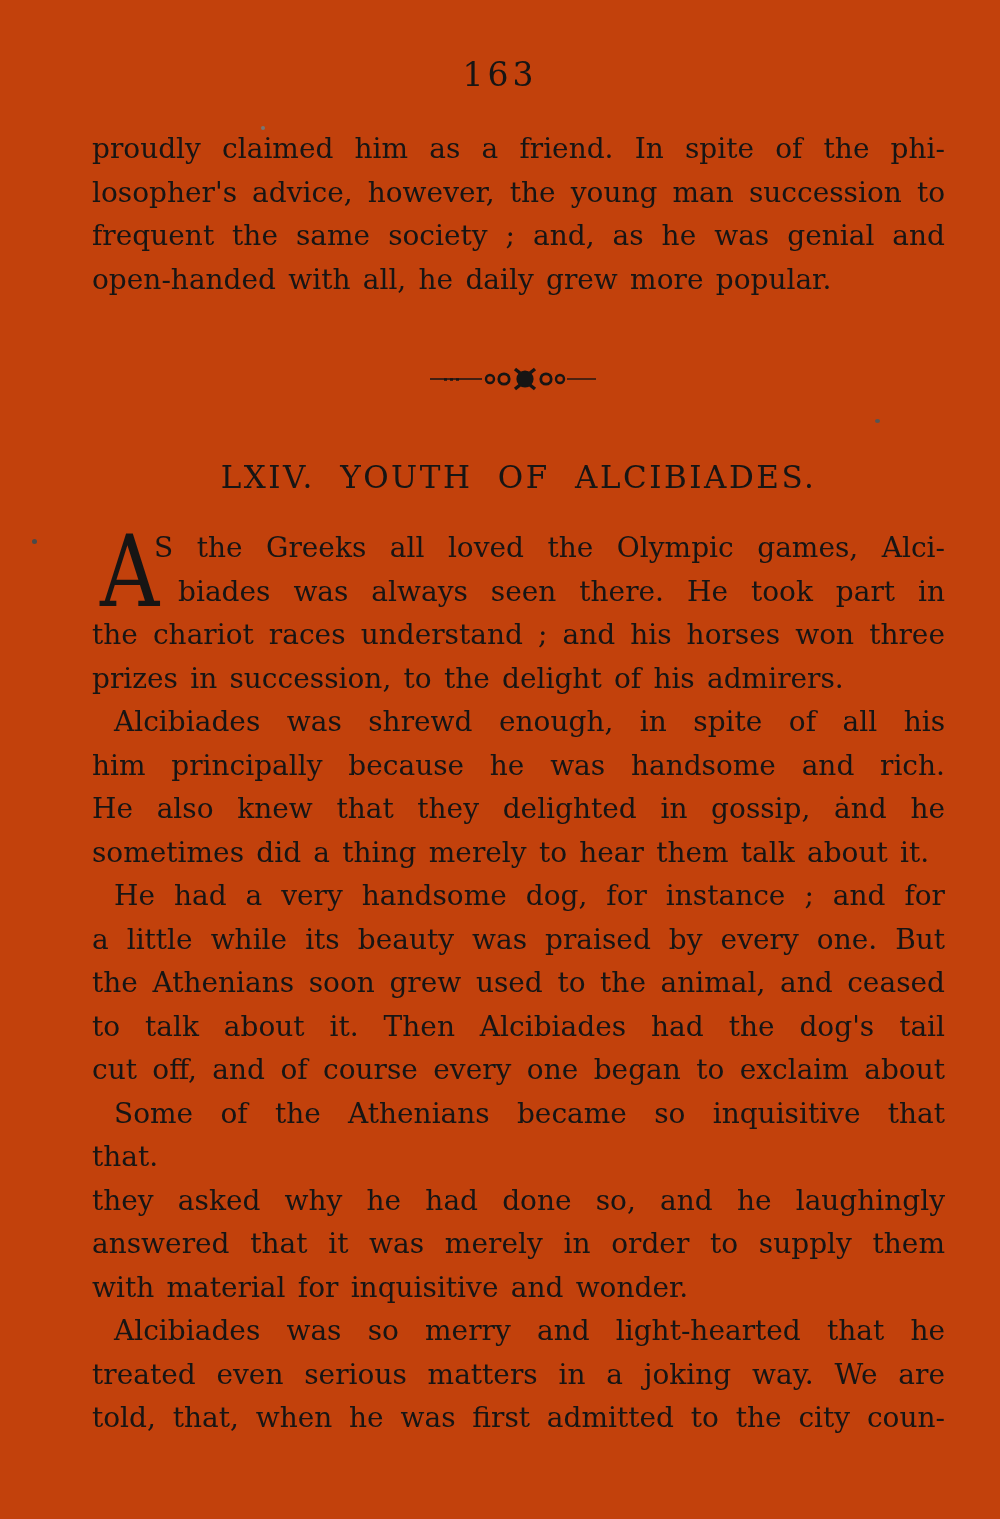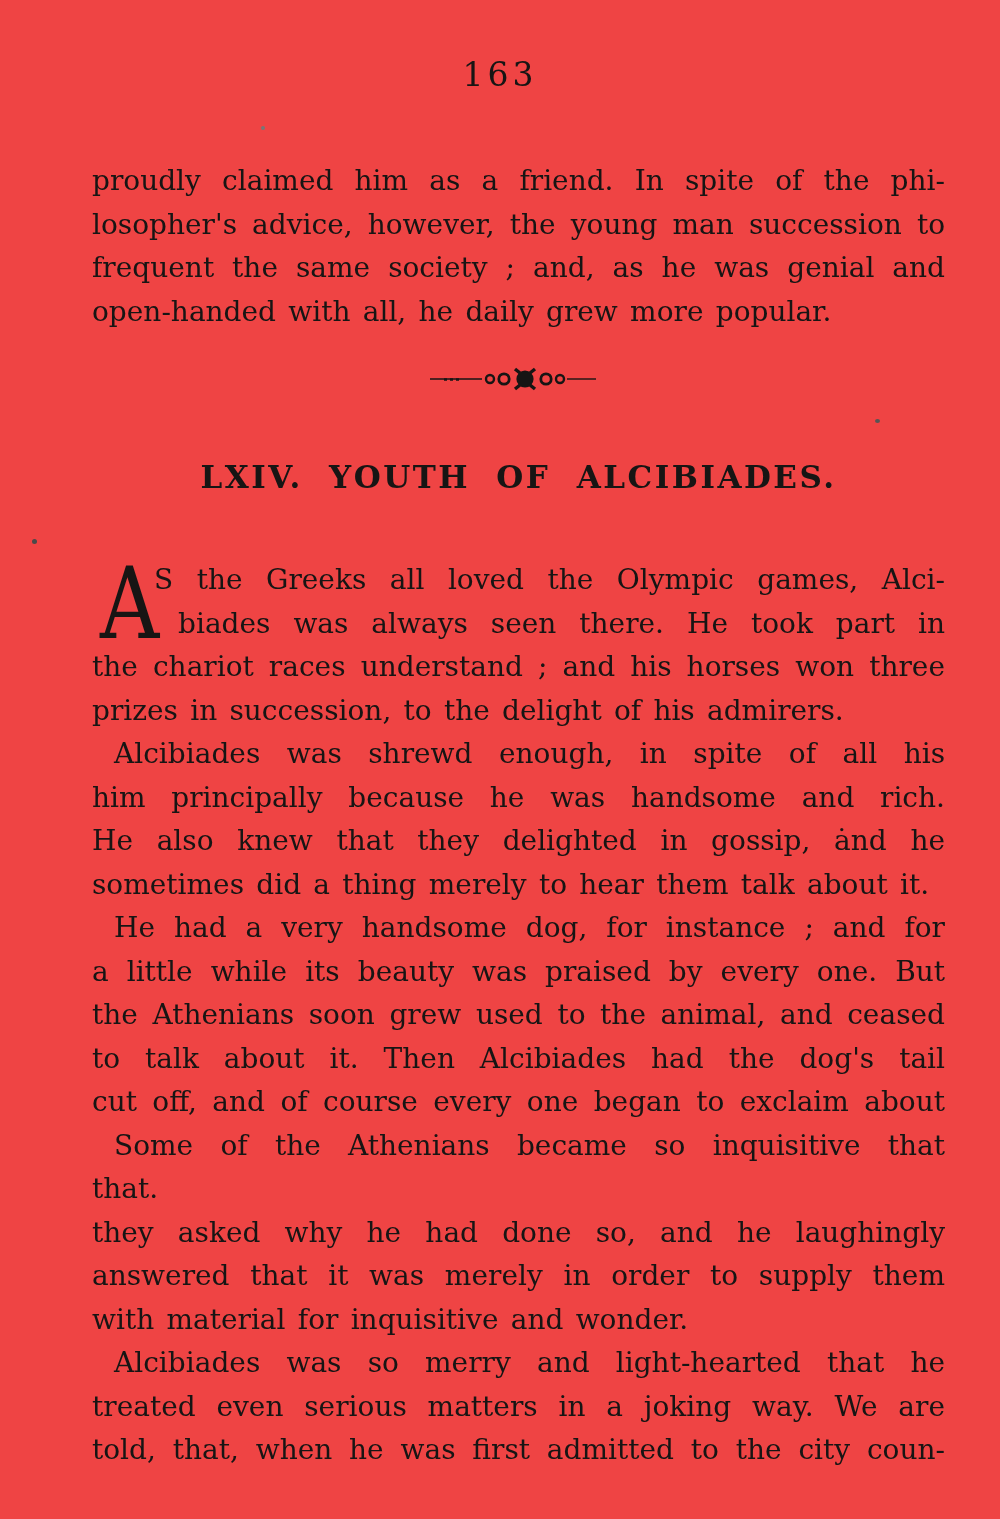--- a/index.html
+++ b/index.html
@@ -3,49 +3,49 @@
 <meta charset="utf-8">
 <style>
   html,body{margin:0;padding:0;}
   body{
     width:1000px;height:1519px;
     background:#ffffff;
     font-family:"DejaVu Serif", serif;
   }
   .page{
     position:relative;width:1000px;height:1519px;
-    background:#ef4444;color:#171514;overflow:hidden;
+    background:#c2410c;color:#171514;overflow:hidden;
   }
   .pagenum{
     position:absolute;top:55px;left:0;width:1000px;
     text-align:center;font-size:33px;letter-spacing:4px;
   }
   .textblock{
     position:absolute;left:92px;width:853px;
-    font-size:28px;line-height:43.5px;margin-top:32px;
+    font-size:28px;line-height:43.5px;
   }
   .line{
     height:43.5px;overflow:hidden;
     text-align:justify;text-align-last:justify;
     word-spacing:0.12em;
   }
   .line.last{text-align-last:left;}
   .line.indent{text-indent:22px;}
   .line.dc1{padding-left:62px;}
   .line.dc2{padding-left:86px;}
   .dropcap{
     position:absolute;left:8px;top:9px;
     font-size:100px;line-height:73px;height:73px;
     transform:scaleX(0.82);transform-origin:left top;
     letter-spacing:0;
   }
   .heading{
     position:absolute;top:459px;left:92px;width:853px;
     text-align:center;font-size:31px;line-height:1.2;
-    letter-spacing:2.5px;word-spacing:13px;white-space:nowrap;font-weight:bold;
+    letter-spacing:2.5px;word-spacing:13px;white-space:nowrap;
   }
   .ornament{
     position:absolute;top:362px;left:430px;width:166px;height:34px;
   }
   .speck{position:absolute;background:#4a4a4a;border-radius:50%;}
   #speck-a{left:32px;top:539px;width:5px;height:5px;}
   #speck-b{left:261px;top:126px;width:4px;height:4px;background:#777;}
   #speck-c{left:875px;top:419px;width:5px;height:4px;background:#555;}
 </style>
 </head>

